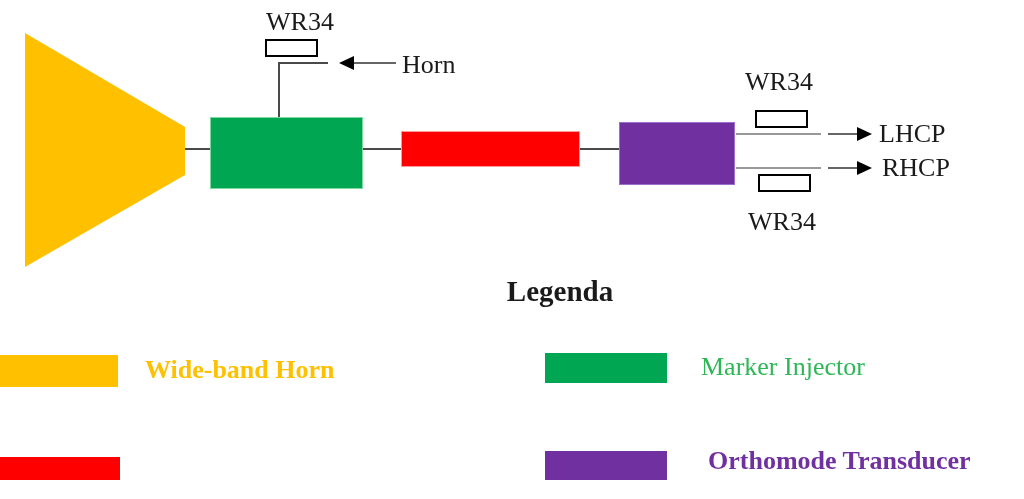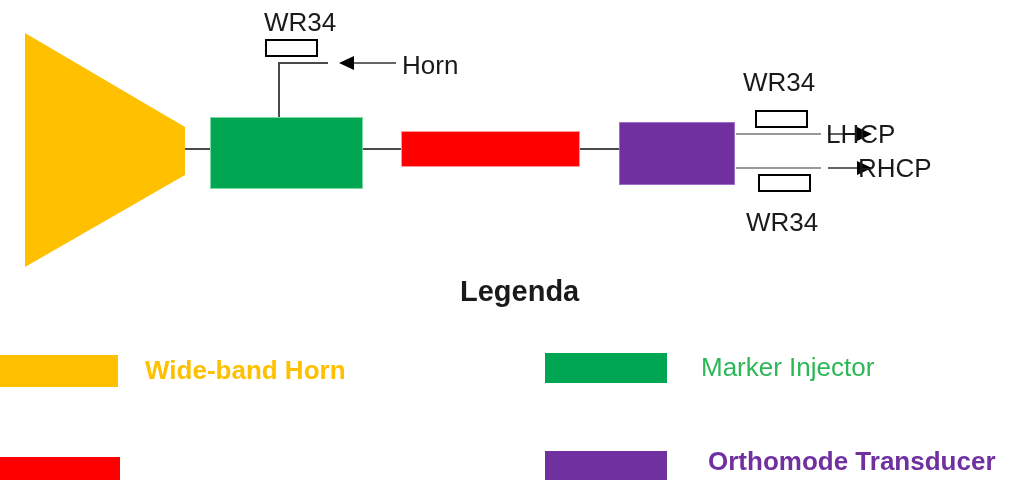--- a/index.html
+++ b/index.html
@@ -1,21 +1,21 @@
 <!DOCTYPE html>
 <html style="--horn: #FFC000; --marker_injector: #00A651; --marker_injector_border: #7ED9A0; --polarizer: #FF0000; --polarizer_border: #FF9999; --orthomode_transducer: #7030A0; --orthomode_transducer_border: #9D6FC9; --connector_line: #4A4A4A; --callout_line: #666666; --output_line: #999999; --arrowhead: #000000; --waveguide_box_border: #000000;"><head>
 <meta charset="utf-8">
 <style>
   html, body { margin: 0; padding: 0; background: #ffffff; }
   #stage {
     position: relative;
     width: 1024px;
     height: 480px;
     background: #ffffff;
-    font-family: Liberation Sans, sans-serif;
+    font-family: Liberation Serif, serif;
     overflow: hidden;
   }
   .abs { position: absolute; }
 
   
   .horn {
     left: 25px; top: 33px; width: 160px; height: 234px;
     clip-path: polygon(0% 0%, 100% 40.2%, 100% 60.7%, 0% 100%);
     background: var(--horn);
   }
@@ -80,28 +80,28 @@
   .wg-rhcp { left: 758px; top: 174px; width: 53px; height: 18px; }
 
   
   .callout {
     font-size: 26px; line-height: 1;
     color: #1a1a1a; white-space: nowrap;
   }
   .wr34-mark-label { left: 262px; top: 9px;   width: 76px; text-align: center; }
   .mark-label      { left: 402px; top: 52px; }
   .wr34-lhcp-label { left: 743px; top: 69px;  width: 72px; text-align: center; }
-  .lhcp-label      { left: 826px; top: 121px; }
-  .rhcp-label      { left: 858px; top: 155px; }
+  .lhcp-label      { left: 879px; top: 121px; }
+  .rhcp-label      { left: 882px; top: 155px; }
   .wr34-rhcp-label { left: 746px; top: 209px; width: 72px; text-align: center; }
 
   .legend-title {
     left: 460px; top: 277px; width: 200px;
     font-size: 29px; line-height: 1; font-weight: bold;
-    color: #1a1a1a; 
+    color: #1a1a1a; text-align: center;
   }
   .legend-label { font-size: 26px; line-height: 1; font-weight: bold; white-space: nowrap; }
   .legend-label.regular { font-weight: normal; }
   .lbl-horn { left: 145px; top: 357px; }
   .lbl-mi   { left: 701px; top: 354px; text-align: center; }
   .lbl-pol  { left: 152px; top: 456px; }
   .lbl-omt  { left: 692px; top: 448px; }
 
   .swatch { box-sizing: border-box; }
   .sw-horn { left: 0px;   top: 355px; width: 118px; height: 32px; }

